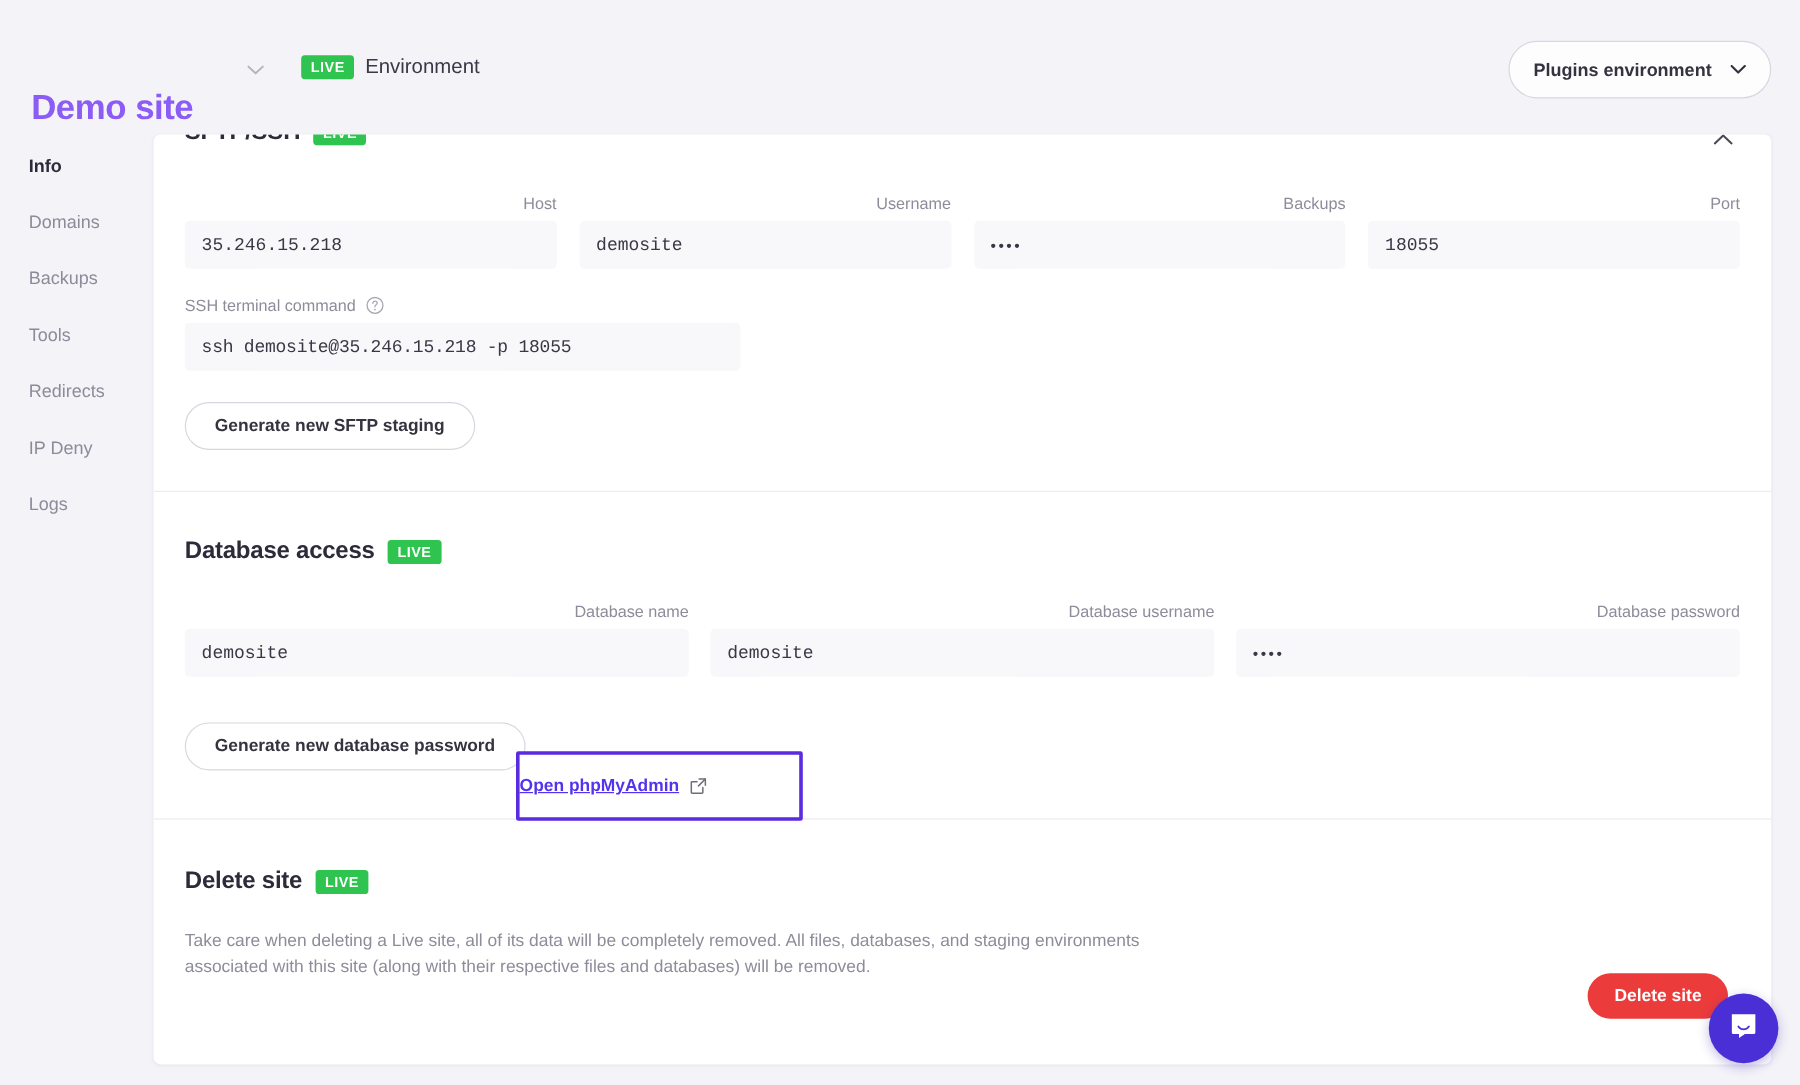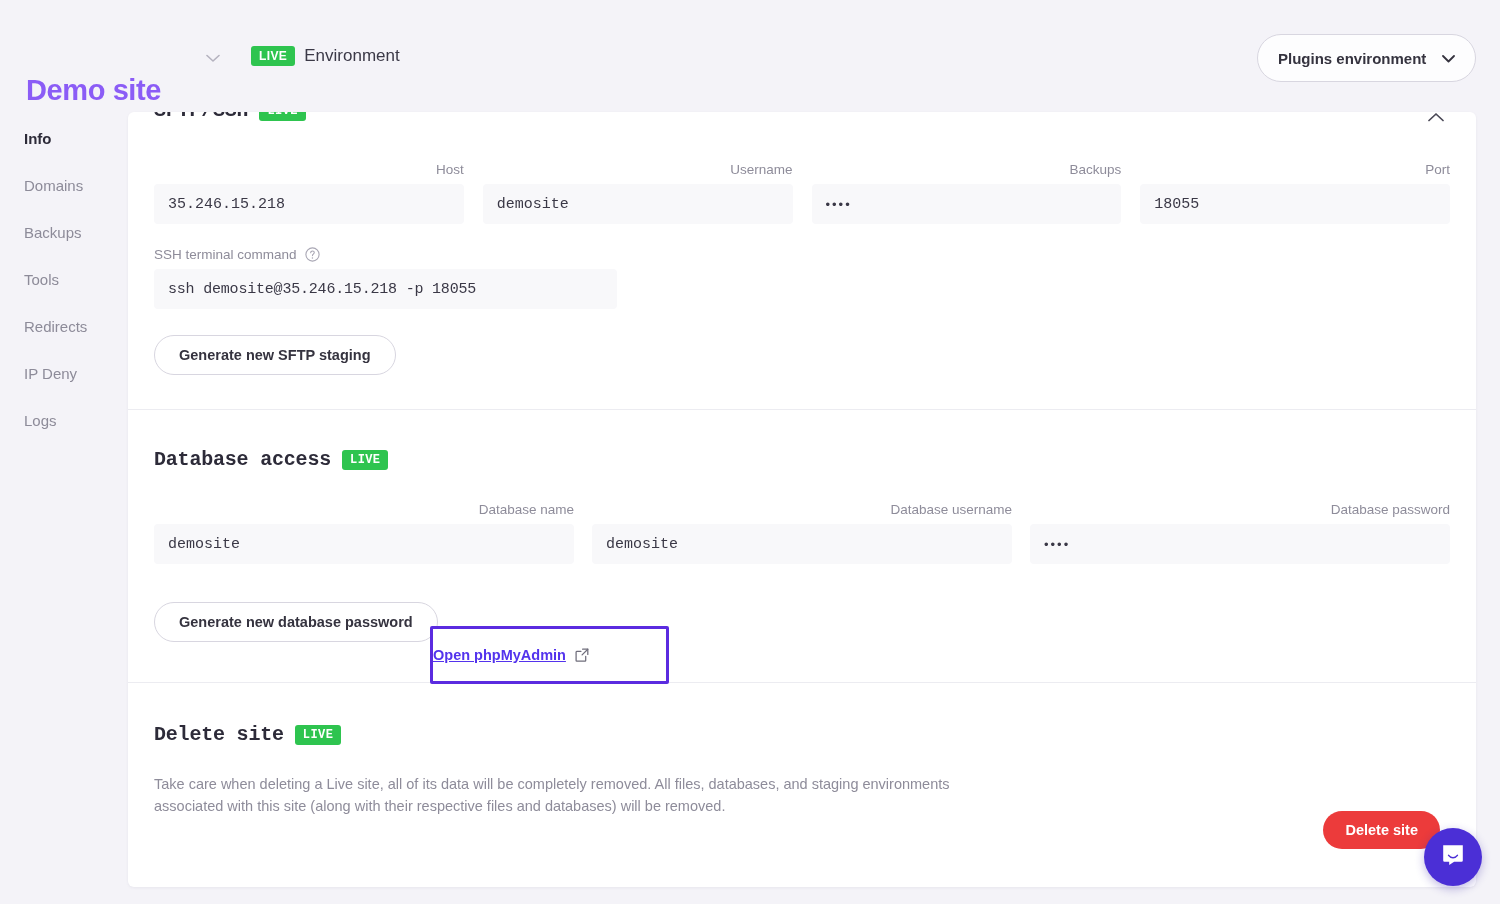--- a/index.html
+++ b/index.html
@@ -115,21 +115,20 @@
   .divider {
     height: 1px;
     background: #ececf1;
     margin: 0;
   }
 
   .sec-title-row {
     display: flex;
     align-items: center;
     gap: 11px;
-    font-family: Liberation Mono, monospace;
   }
   .sec-title {
     font-size: 20px;
     font-weight: bold;
     color: #2d2b39;
     letter-spacing: -0.2px;
   }
 
   .collapse-caret {
     position: absolute;

